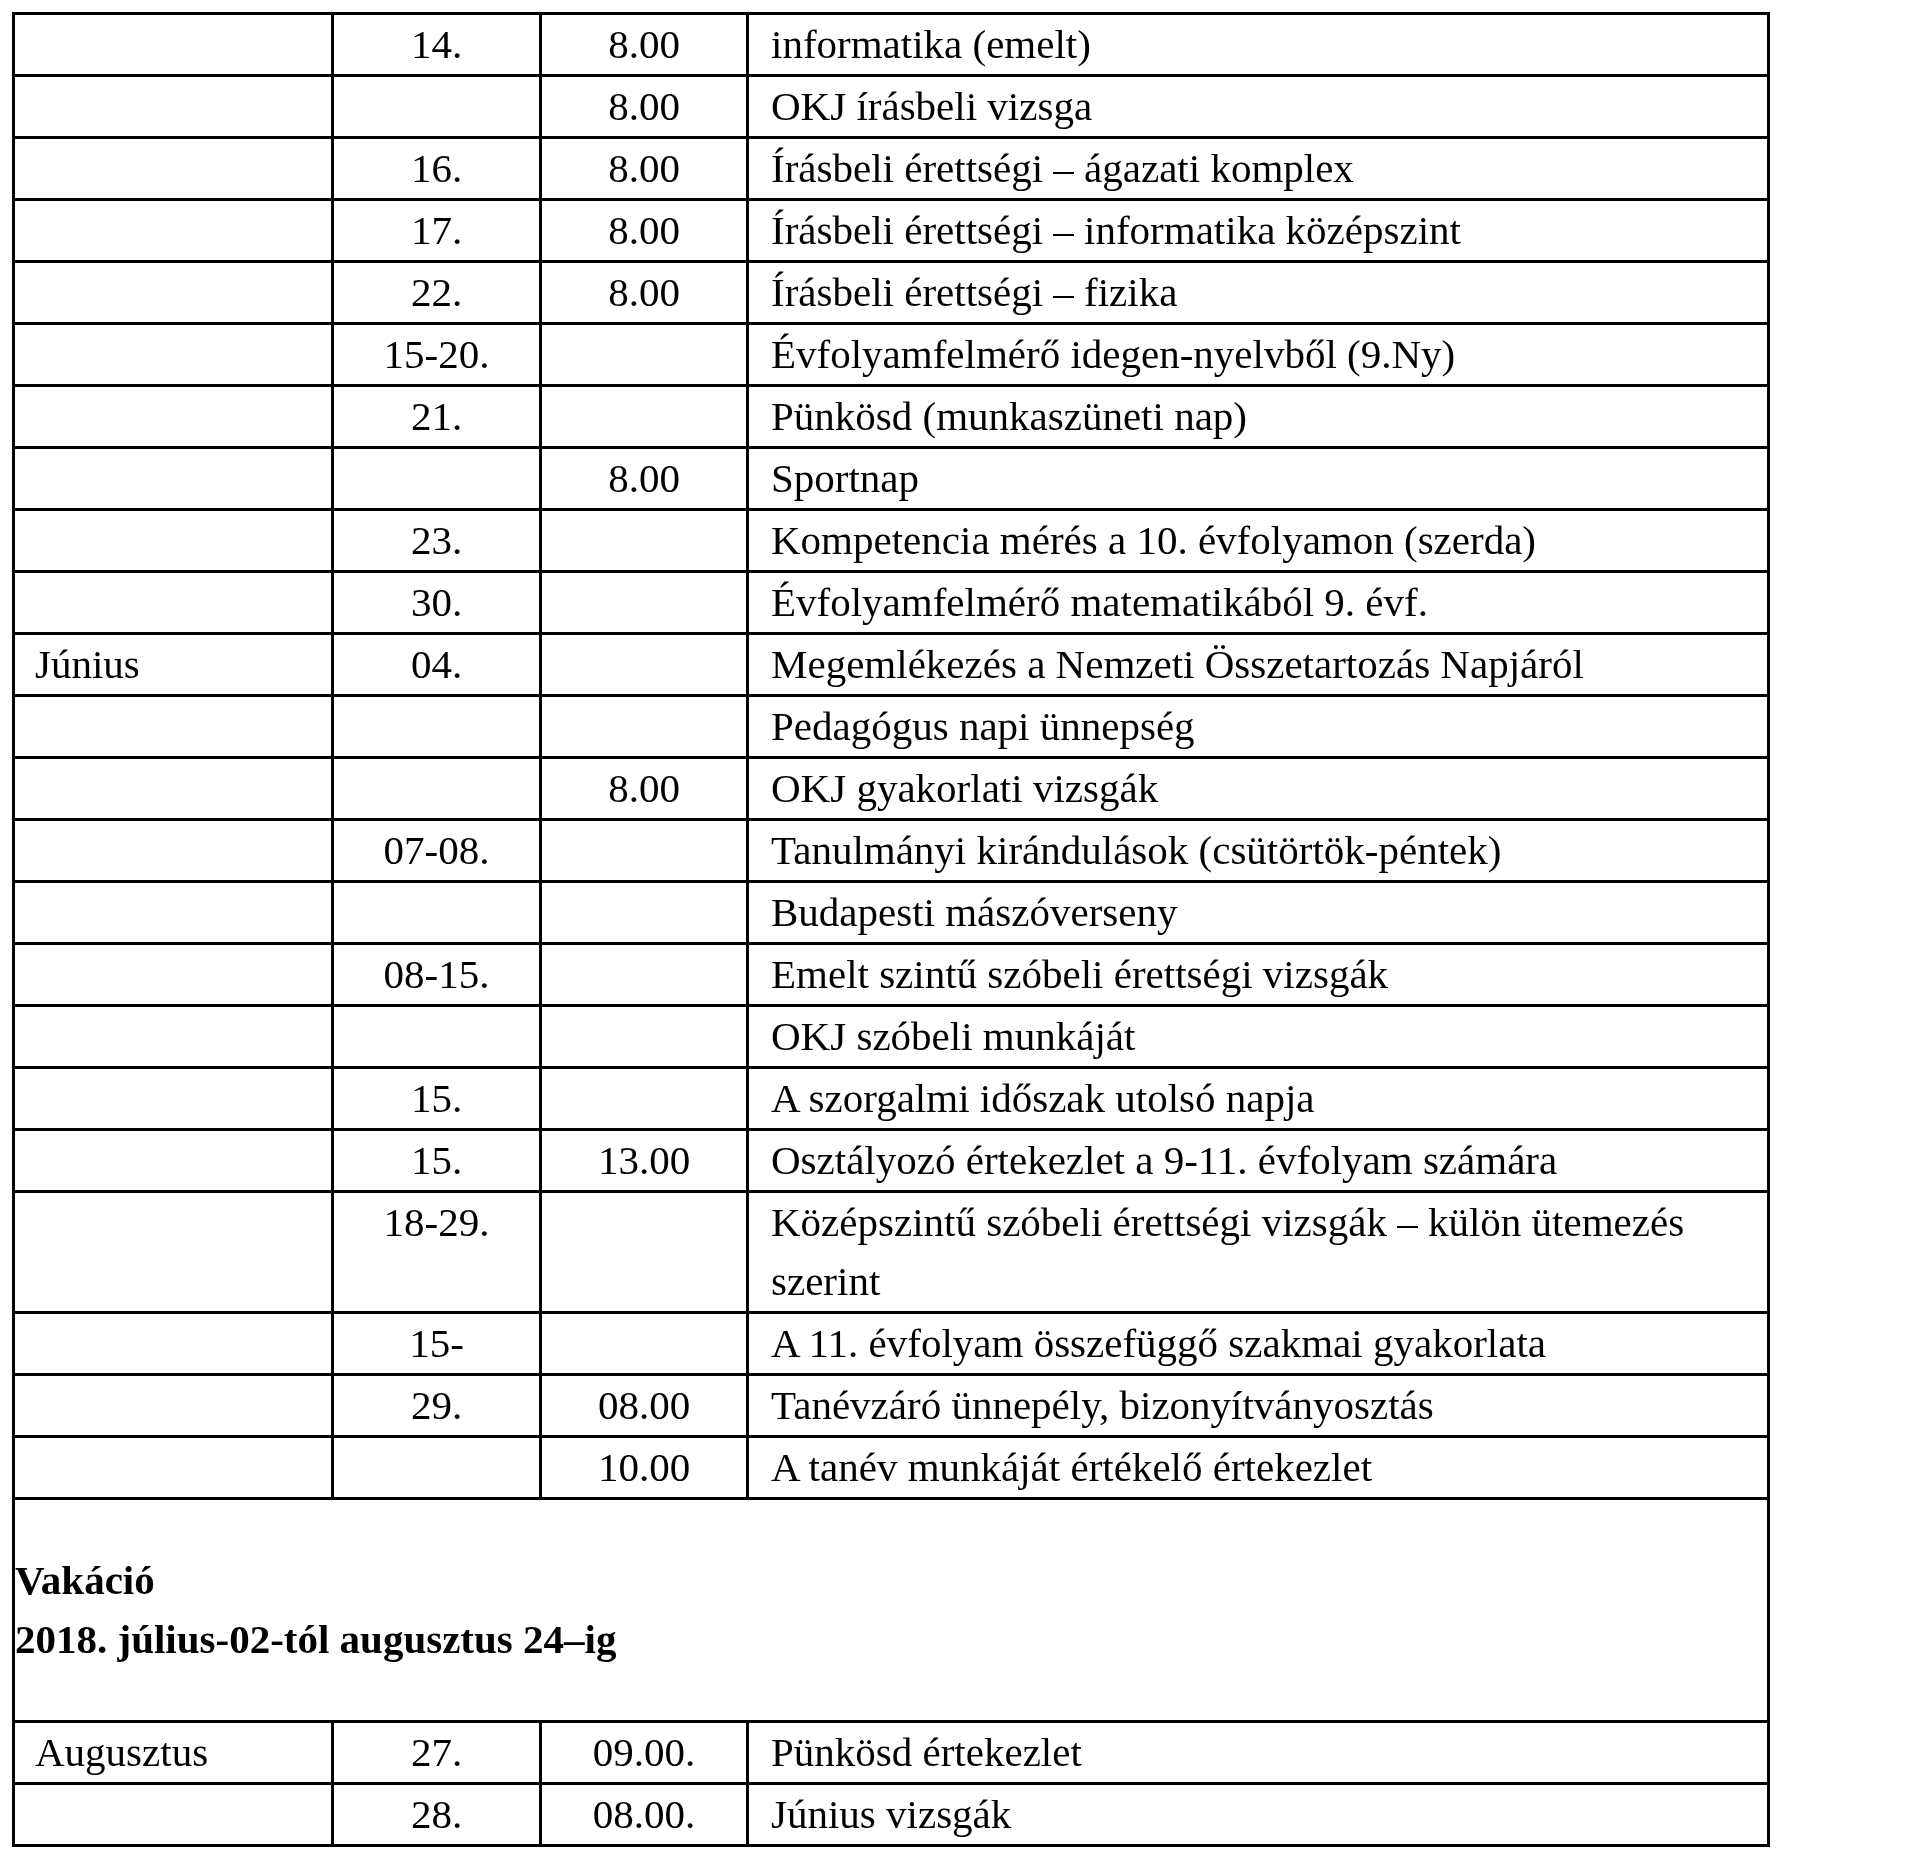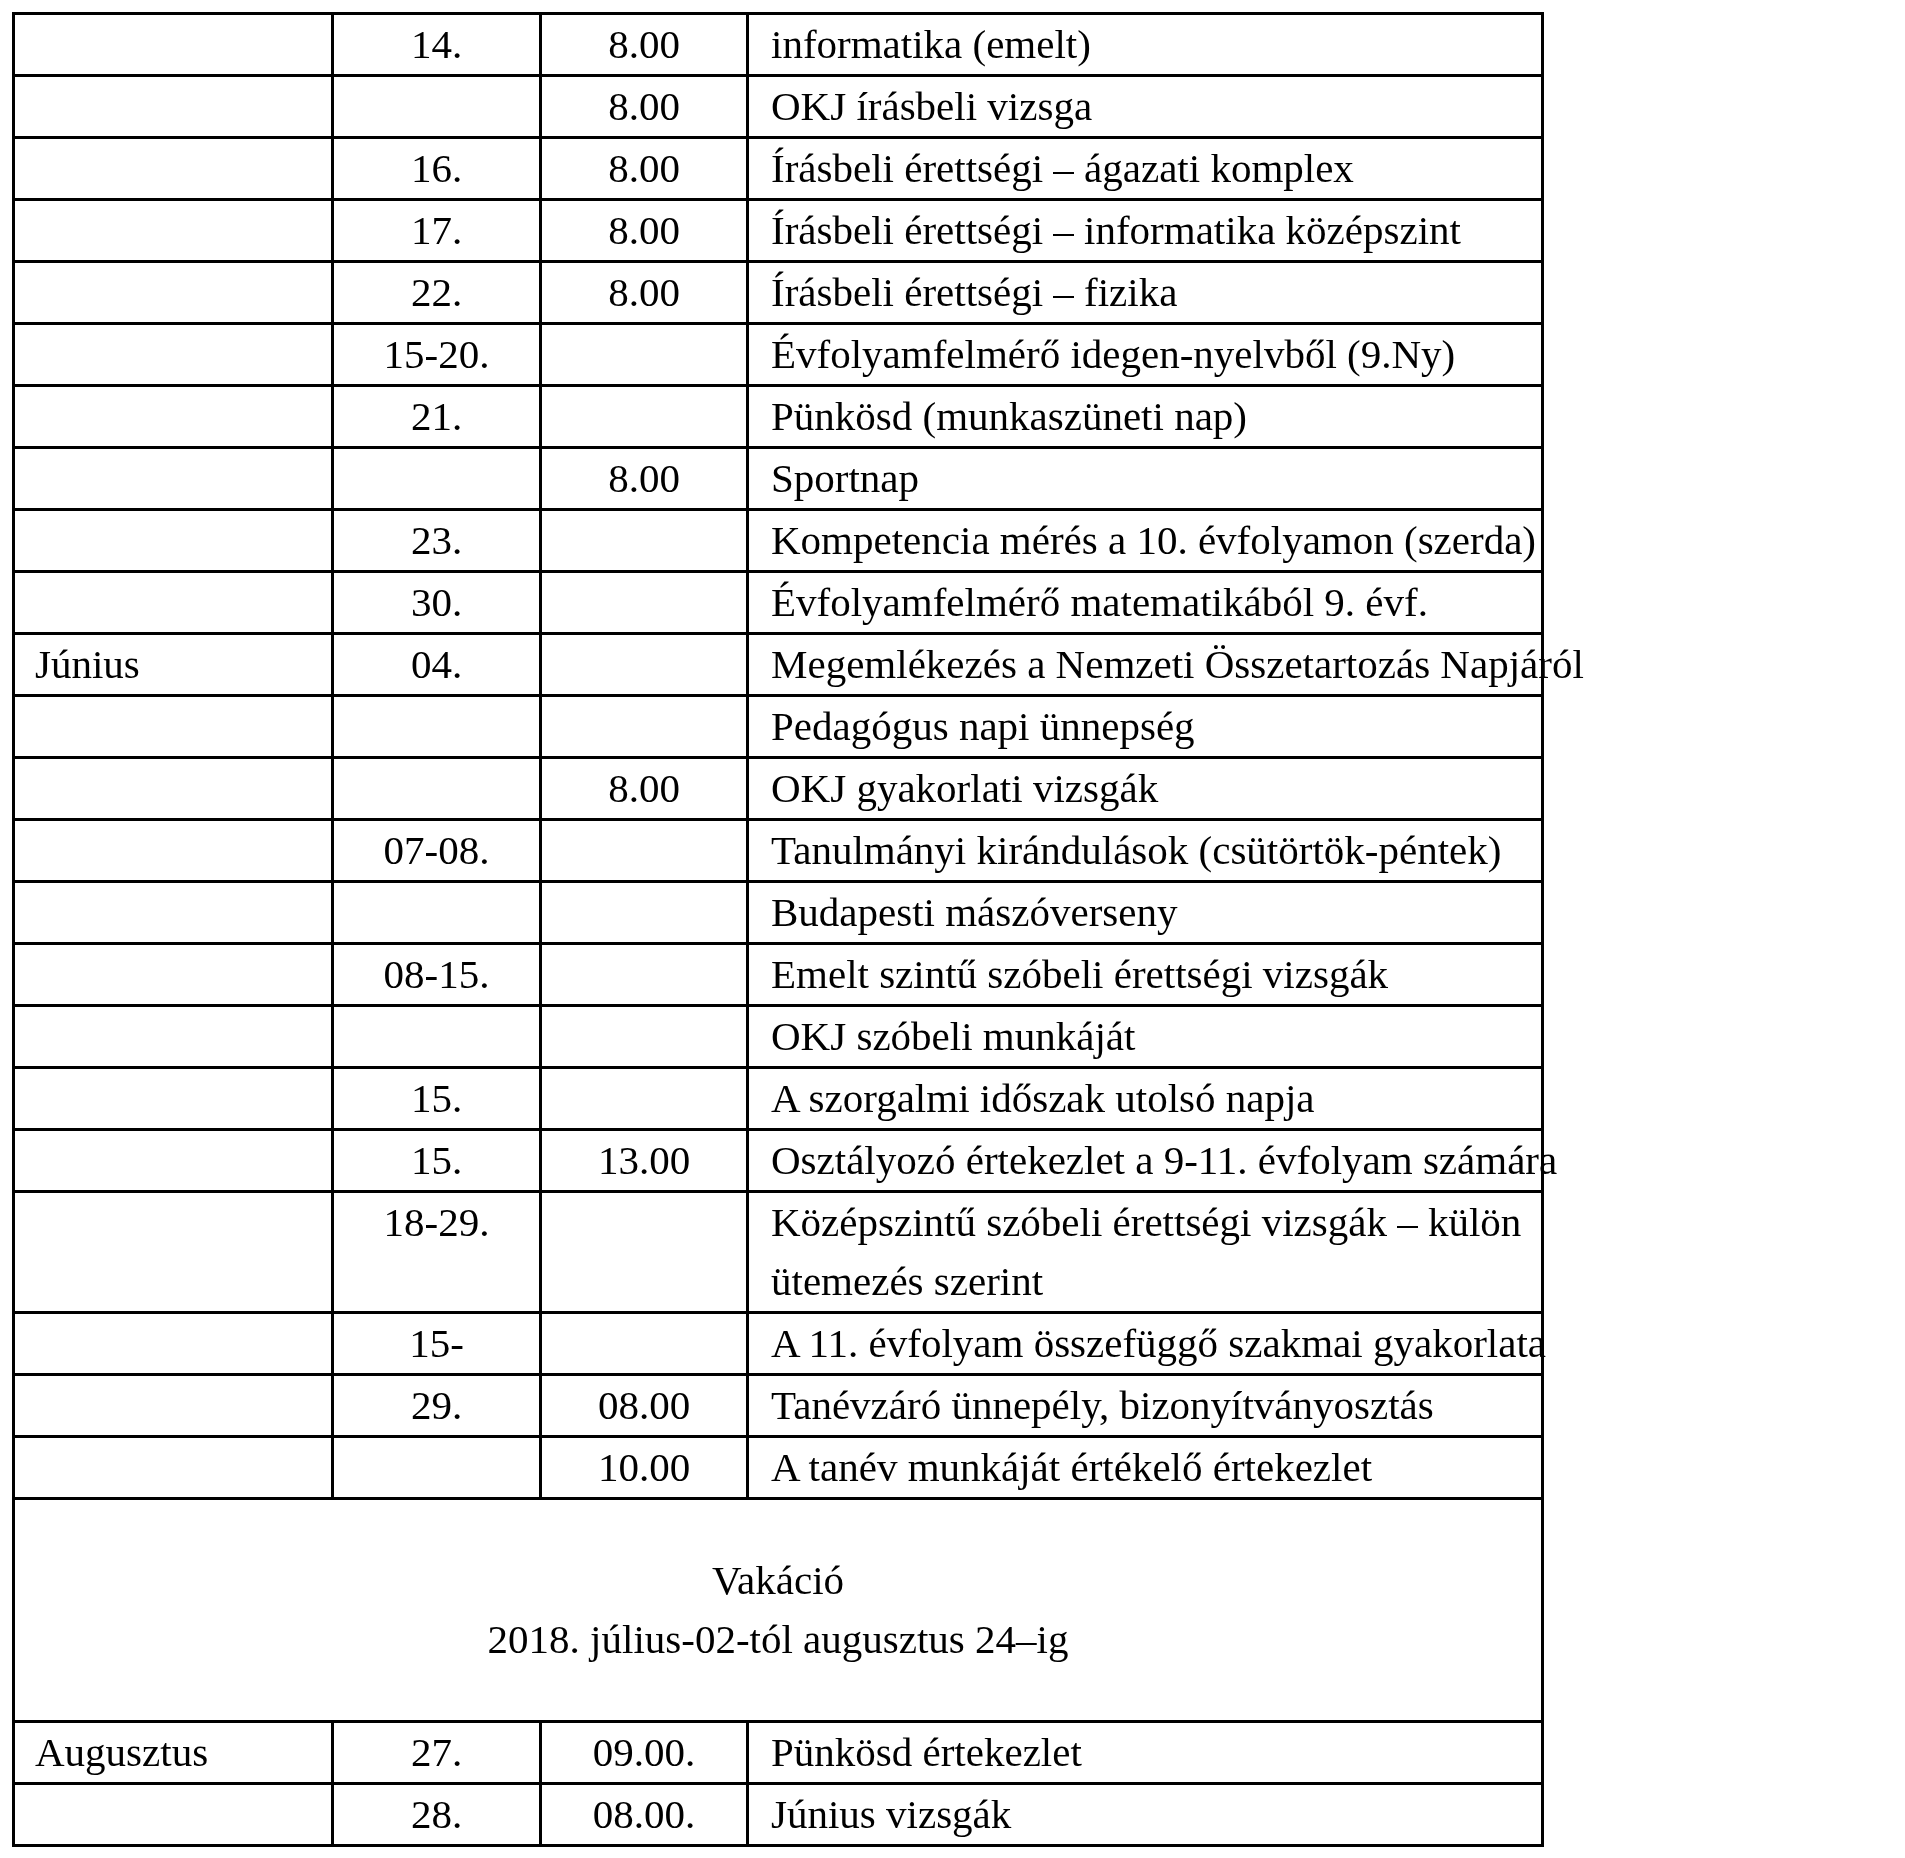--- a/index.html
+++ b/index.html
@@ -1,20 +1,20 @@
 <!DOCTYPE html>
 <html><head>
 <meta charset="utf-8">
 <style>
   html, body { margin: 0; padding: 0; background: #ffffff; }
   body { width: 1905px; height: 1858px; position: relative; overflow: hidden;
          font-family: "Liberation Serif", "DejaVu Serif", serif; color: #000; }
   table.sched {
     position: absolute; left: 12px; top: 12px;
-    width: 1532px;
+    width: 1758px;
     border-collapse: collapse;
     table-layout: fixed;
   }
   table.sched td {
     border: 3px solid #000;
     font-size: 41px;
     line-height: 59px;
     height: 53px;
     padding: 0;
     vertical-align: top;
@@ -22,22 +22,22 @@
   }
   col.c-month { width: 319px; }
   col.c-day { width: 208px; }
   col.c-time { width: 207px; }
   col.c-event { width: auto; }
   td.month { font-weight: normal; padding-left: 20px !important; }
   td.day, td.time { text-align: center; }
   td.event { padding-left: 22px !important; }
   td.event.wrap { white-space: normal; line-height: 59px; }
   td.vac {
-    text-align: center; vertical-align: middle !important;
-    font-weight: normal; height: 220px !important; line-height: 59px;
+    text-align: left; vertical-align: middle !important;
+    font-weight: bold; height: 220px !important; line-height: 59px;
     white-space: normal;
   }
   td.vac div { line-height: 59px; }
 </style>
 </head>
 <body>
 
 <table class="sched">
   <colgroup>
     <col class="c-month">

